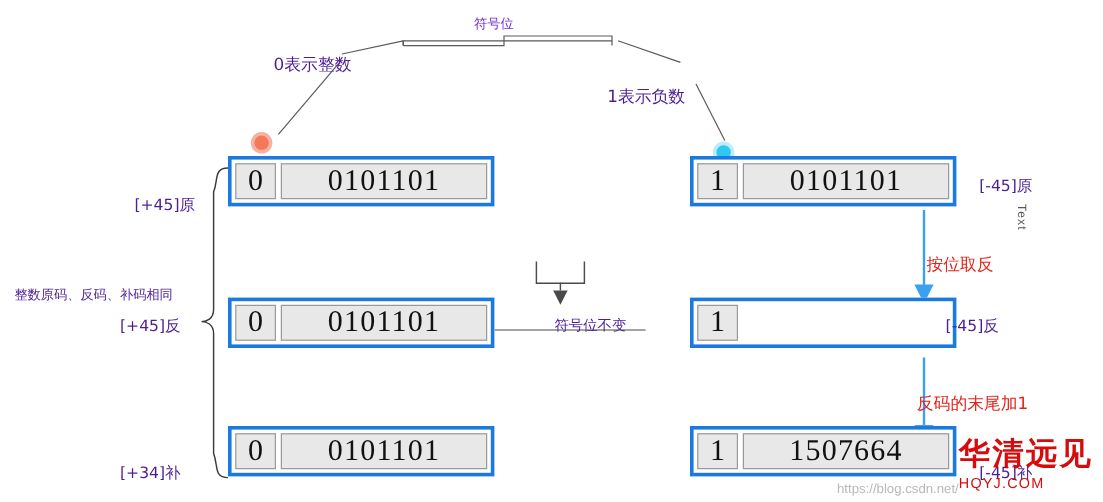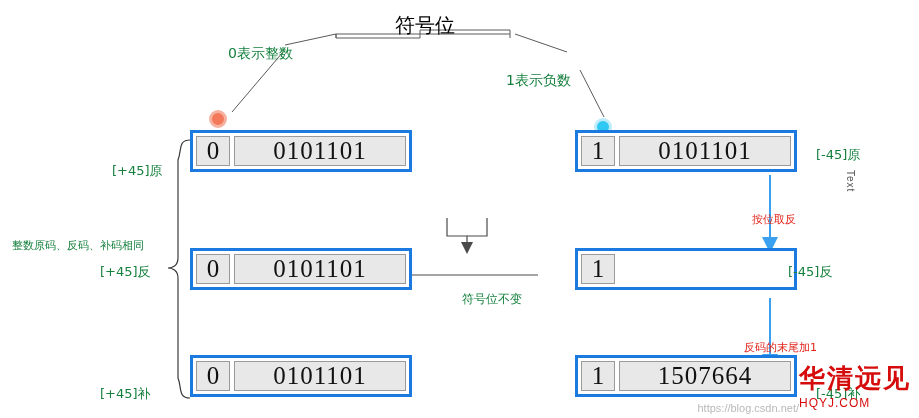--- a/index.html
+++ b/index.html
@@ -33,33 +33,33 @@
     color:#111;
     box-sizing:border-box;
   }
   .cell.sign{width:34px;margin-right:4px;}
   .cell.body{flex:1;letter-spacing:1px;padding:0 18px;}
 
   
   .lbl{
     position:absolute;
     font-size:13px;
-    color:#15803d;
+    color:#4c1d95;
     white-space:nowrap;
   }
   .lbl-cn{font-family:"DejaVu Sans","Liberation Sans",sans-serif;}
   .title-sign{
     position:absolute;
-    font-size:20px;
-    color:#000000;
+    font-size:11px;
+    color:#6d28d9;
     white-space:nowrap;
     font-family:Liberation Mono, monospace;
   }
-  .red{color:#e2231a;font-size:11px;}
-  .small{font-size:12px;margin-top:28px;}
+  .red{color:#e2231a;font-size:14px;margin-left:20px;}
+  .small{font-size:12px;}
   .tiny{font-size:11px;}
 
   
   .dot{
     position:absolute;
     width:18px;height:18px;border-radius:50%;
     box-sizing:border-box;
   }
   .dot-orange{background:#f4795b;border:3px solid #f6b2a0;}
   .dot-blue{background:#2ec8f2;border:3px solid #bdecfa;}
@@ -142,21 +142,21 @@
   <div class="cell sign">0</div>
   <div class="cell body">0101101</div>
 </div>
 
 <div class="lbl lbl-cn" style="left:100px;top:263px;">[+45]反</div>
 <div class="byte" style="left:190px;top:248px;width:222px;">
   <div class="cell sign">0</div>
   <div class="cell body">0101101</div>
 </div>
 
-<div class="lbl lbl-cn" style="left:100px;top:385px;">[+45]补</div>
+<div class="lbl lbl-cn" style="left:100px;top:385px;">[+34]补</div>
 <div class="byte" style="left:190px;top:355px;width:222px;">
   <div class="cell sign">0</div>
   <div class="cell body">0101101</div>
 </div>
 
 <div class="lbl lbl-cn tiny" style="left:12px;top:238px;">整数原码、反码、补码相同</div>
 
 <div class="lbl lbl-cn small" style="left:462px;top:263px;">符号位不变</div>
 
 <div class="byte" style="left:575px;top:130px;width:222px;">
@@ -170,21 +170,21 @@
 </div>
 <div class="lbl lbl-cn" style="left:788px;top:263px;">[-45]反</div>
 
 <div class="byte" style="left:575px;top:355px;width:222px;">
   <div class="cell sign">1</div>
   <div class="cell body">1507664</div>
 </div>
 <div class="lbl lbl-cn" style="left:816px;top:385px;">[-45]补</div>
 
 <div class="lbl lbl-cn red" style="left:752px;top:212px;">按位取反</div>
-<div class="lbl lbl-cn red" style="left:744px;top:340px;">反码的末尾加1</div>
+<div class="lbl lbl-cn red" style="left:744px;top:328px;">反码的末尾加1</div>
 
 <div class="vert" style="left:845px;top:170px;">Text</div>
 
 <div class="wm">
   <div class="wm-top">华清远见</div>
   <div class="wm-bot">HQYJ.COM</div>
 </div>
 <div class="wm-url">https://blog.csdn.net/</div>
 
 </body></html>

